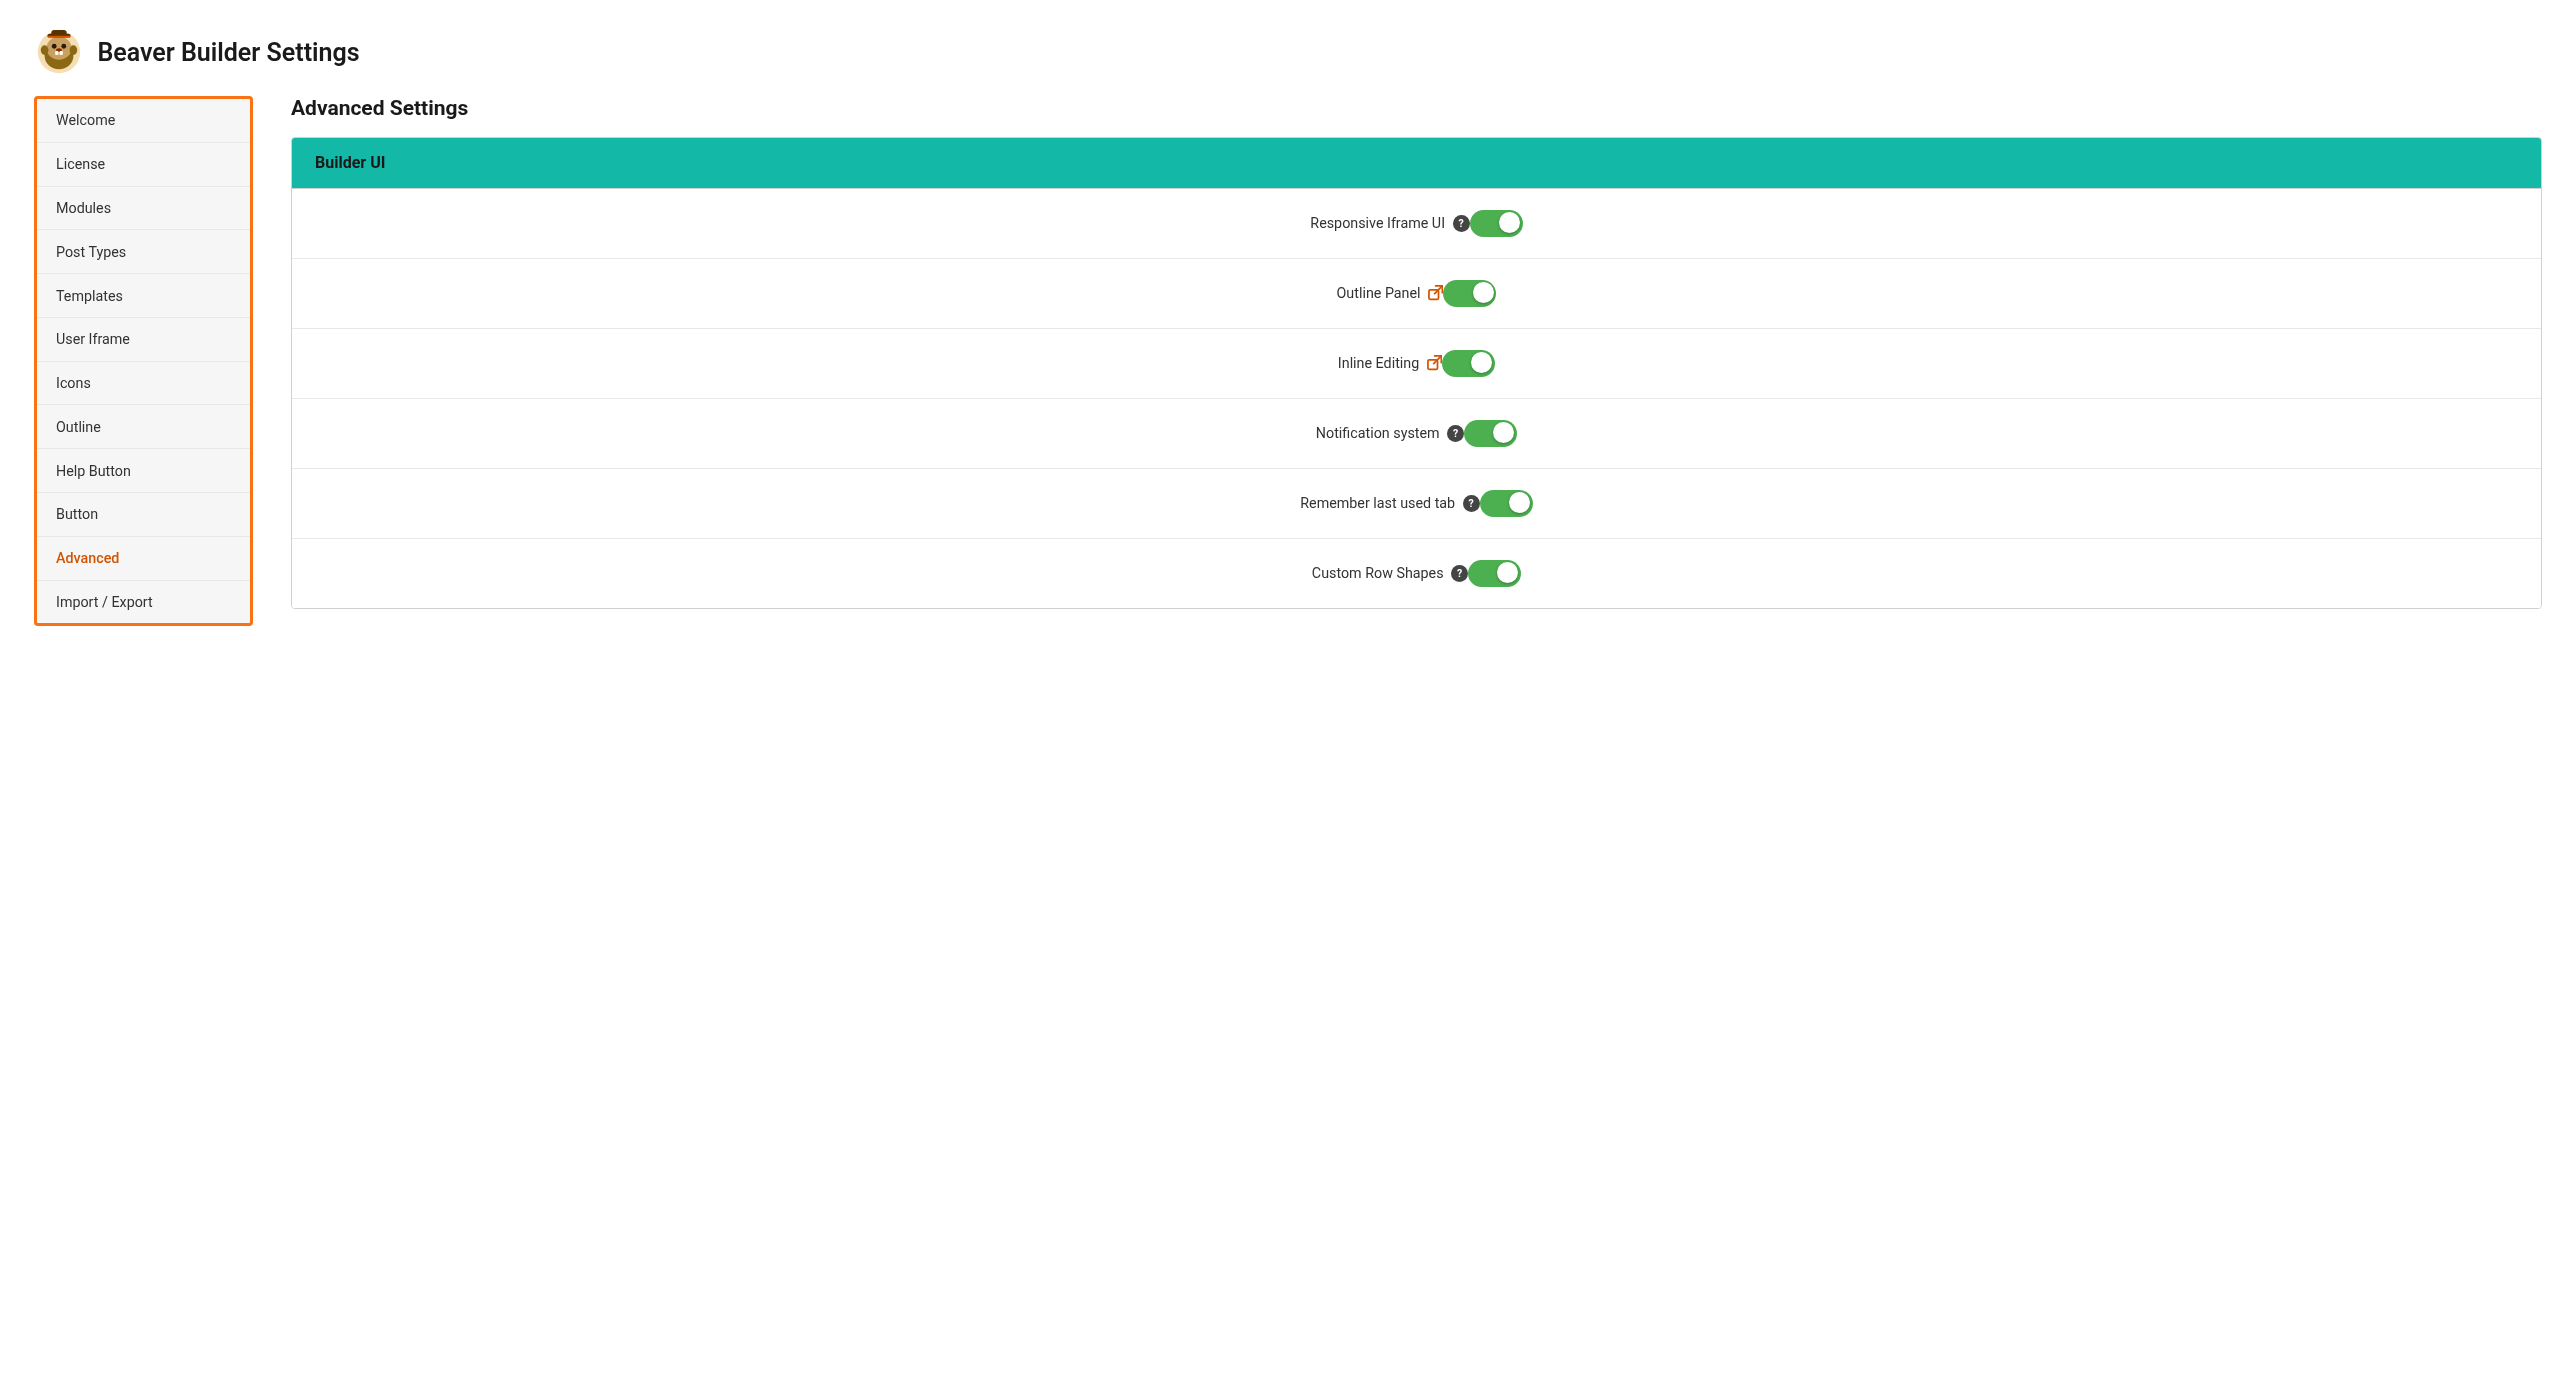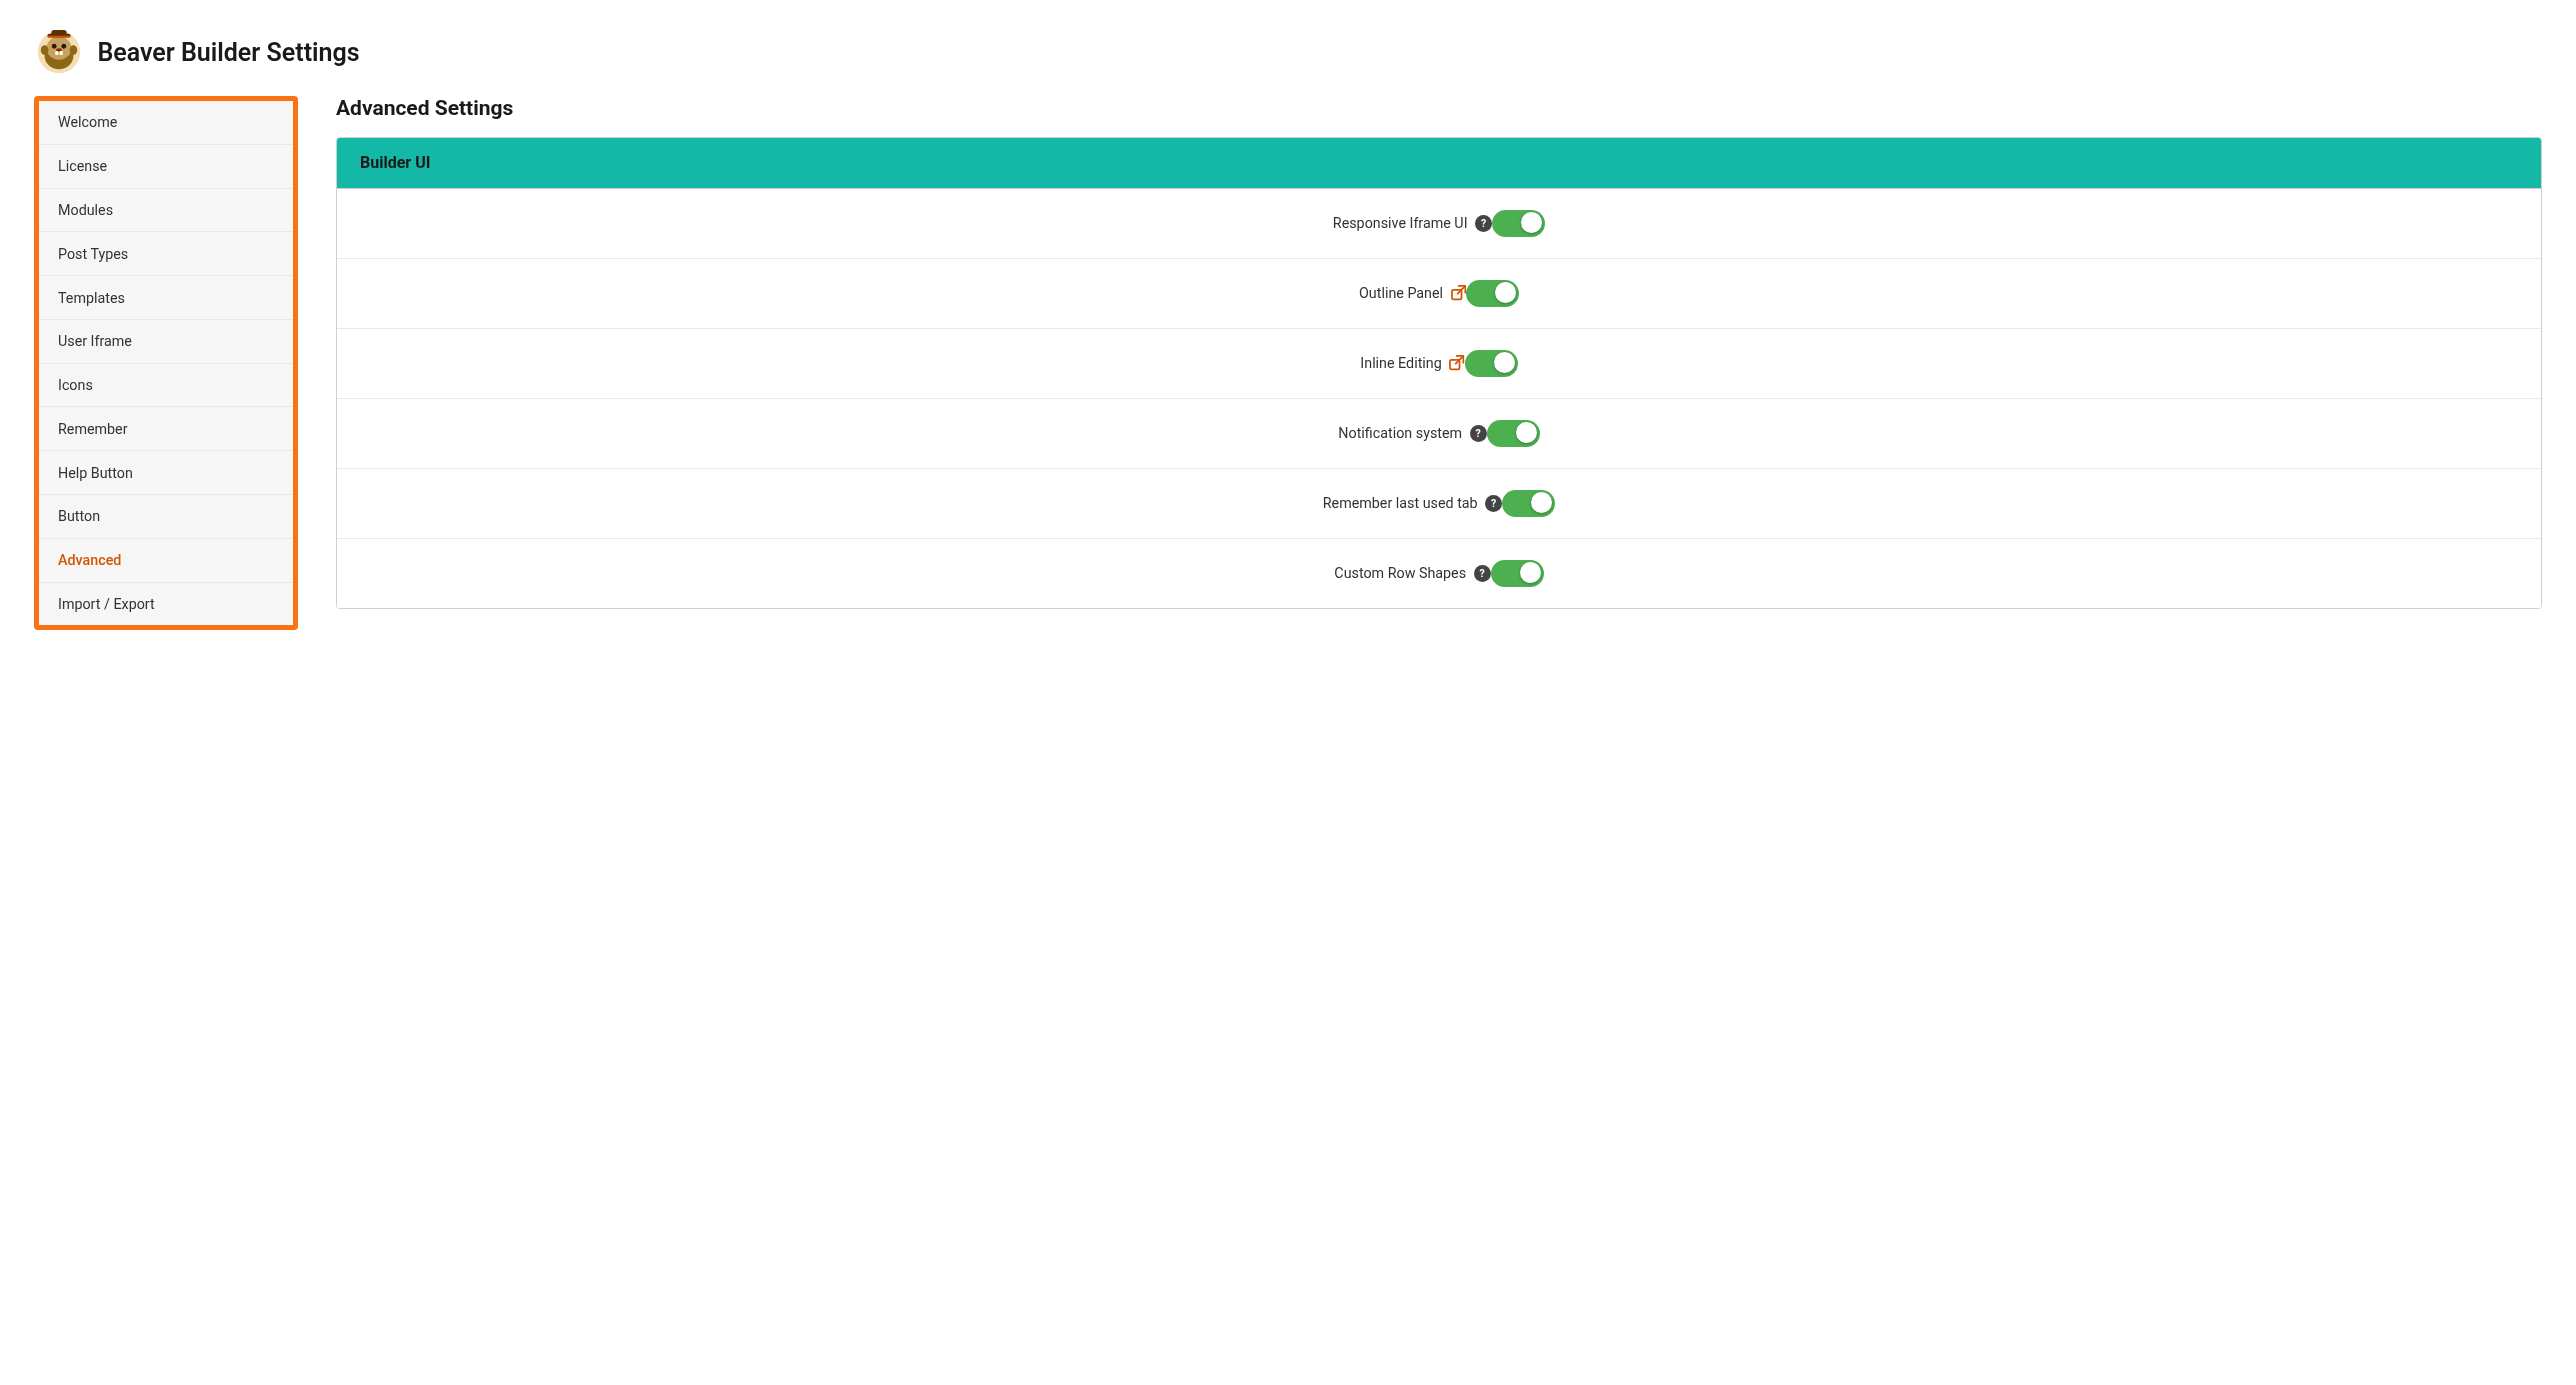--- a/index.html
+++ b/index.html
@@ -29,24 +29,24 @@
     }
 
     .main-layout {
       display: flex;
       padding: 0 34px;
       gap: 38px;
       align-items: flex-start;
     }
 
     .sidebar {
-      width: 264px;
+      width: 219px;
       background: #f6f6f6;
       border-radius: 3.8px;
-      border: 5px solid #f97316;
+      border: 3px solid #f97316;
       flex-shrink: 0;
       overflow: hidden;
     }
 
     .sidebar-item {
       display: block;
       padding: 13.4px 19px;
       font-size: 14.3px;
       color: #333;
       cursor: pointer;
@@ -215,21 +215,21 @@
 <div class="main-layout">
 
   <nav class="sidebar">
   <a class="sidebar-item" href="#">Welcome</a>
       <a class="sidebar-item" href="#">License</a>
       <a class="sidebar-item" href="#">Modules</a>
       <a class="sidebar-item" href="#">Post Types</a>
       <a class="sidebar-item" href="#">Templates</a>
       <a class="sidebar-item" href="#">User Iframe</a>
       <a class="sidebar-item" href="#">Icons</a>
-      <a class="sidebar-item" href="#">Remember</a>
+      <a class="sidebar-item" href="#">Outline</a>
       <a class="sidebar-item" href="#">Help Button</a>
       <a class="sidebar-item" href="#">Button</a>
       <a class="sidebar-item active" href="#">Advanced</a>
       <a class="sidebar-item" href="#">Import / Export</a>
     </nav>
 
   <div class="content">
     <h2 class="content-title">Advanced Settings</h2>
     <div class="settings-panel">
       <div class="panel-section-title">Builder UI</div>

